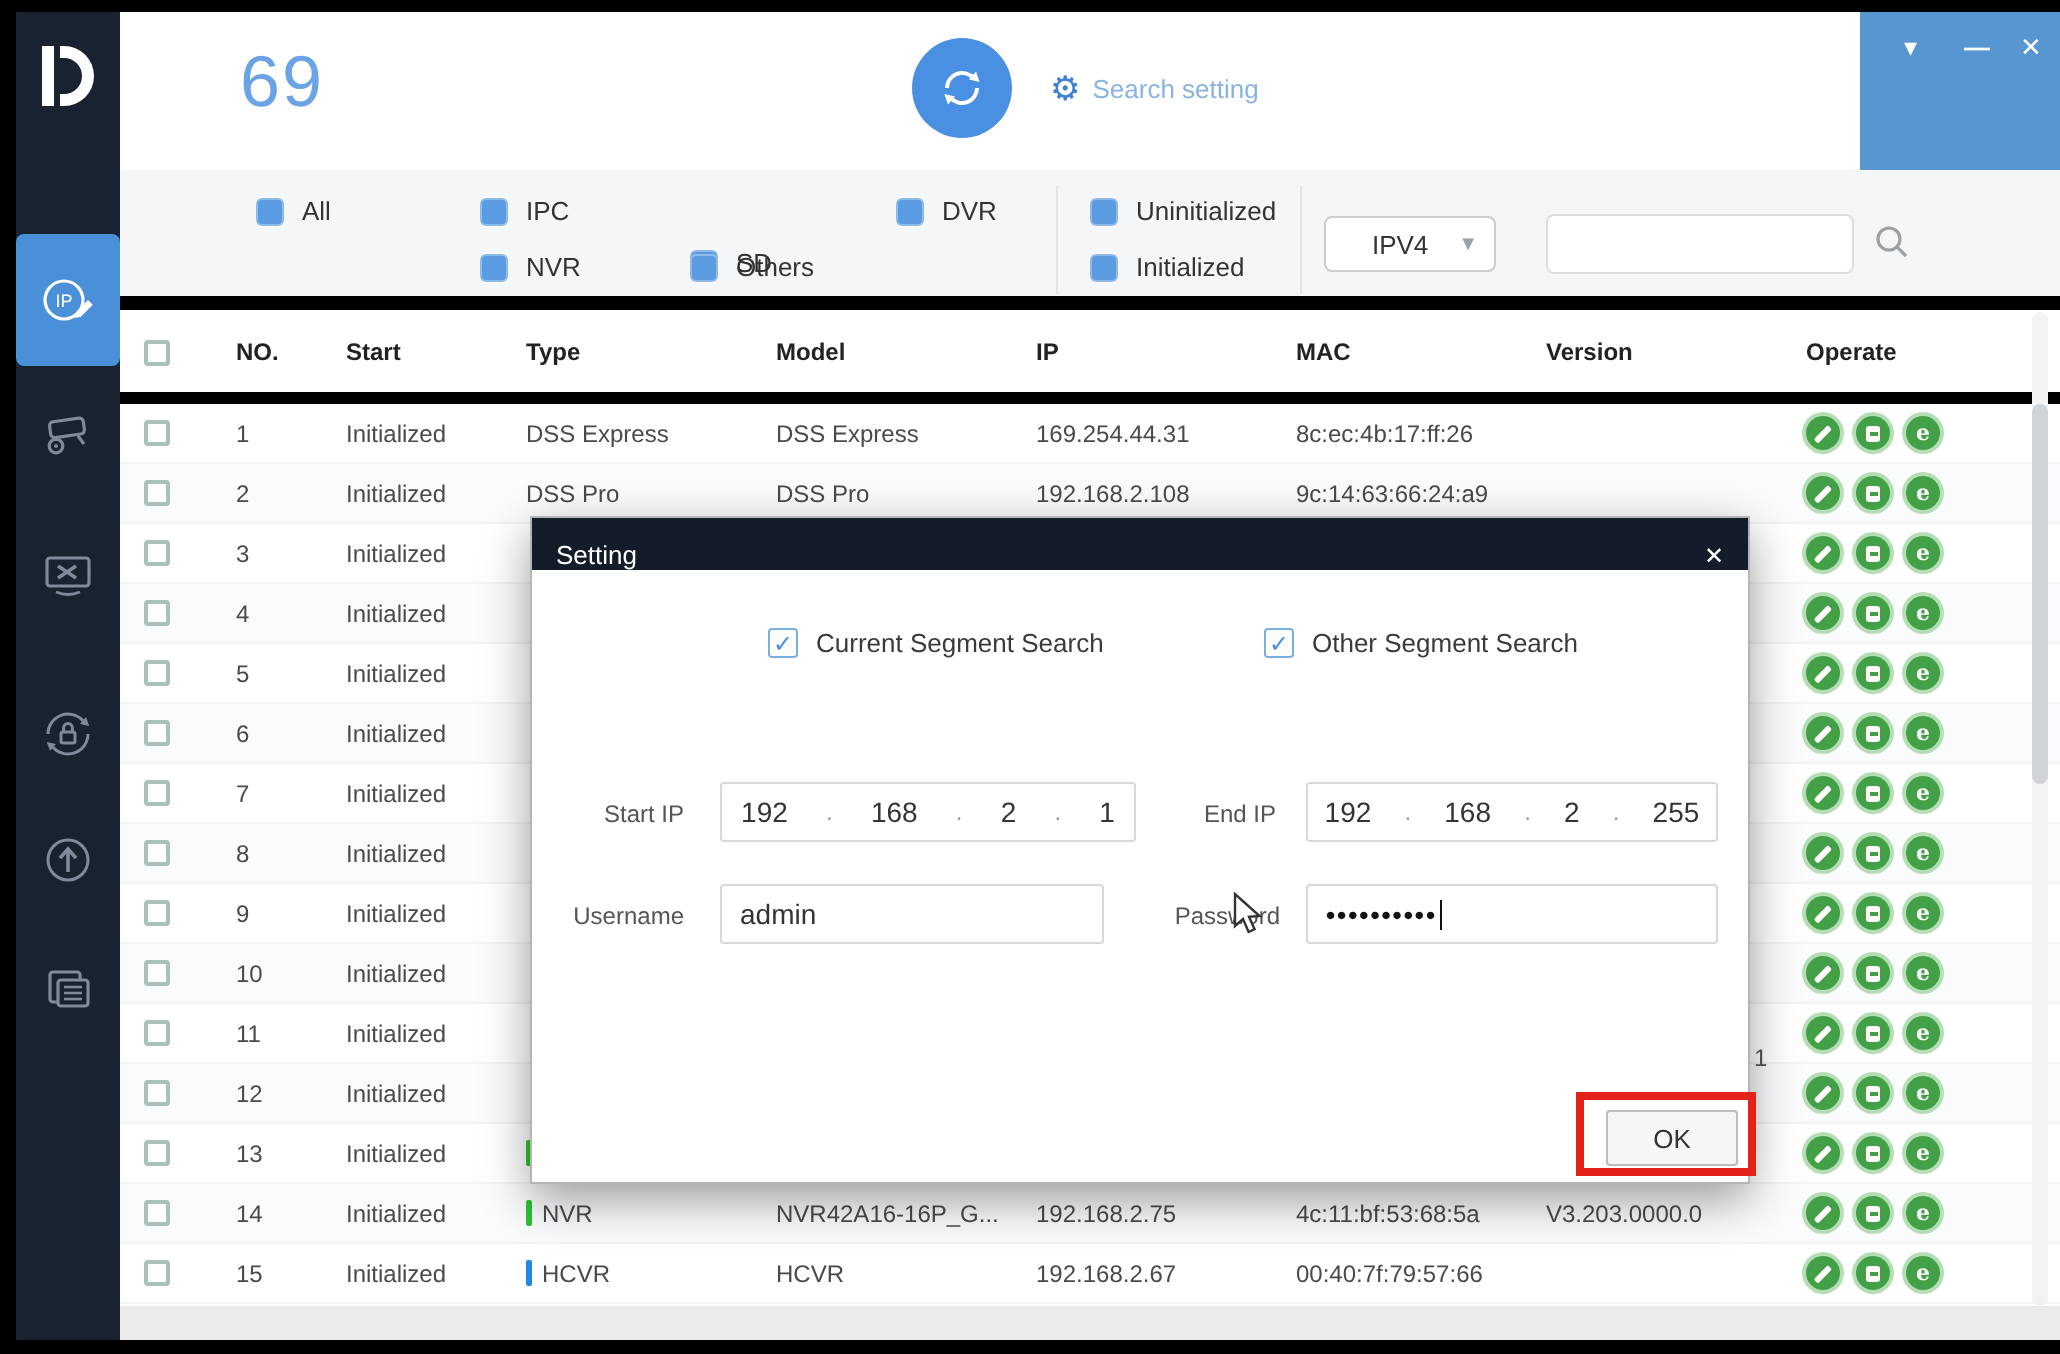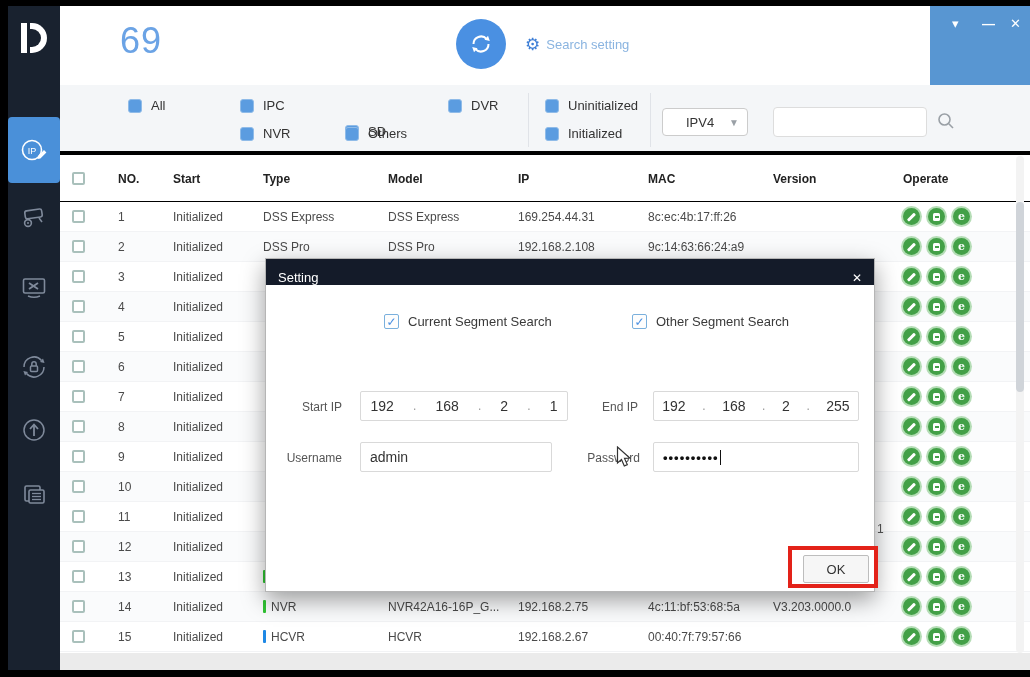--- a/index.html
+++ b/index.html
@@ -22,35 +22,35 @@
   .dev-count-label { position:absolute; left:155px; top:28px; font-size:19px; color:#2e2e2e; font-weight:600; }
   .refresh-btn { position:absolute; left:396px; top:13px; width:50px; height:50px; border-radius:50%; background:#4a90e2; display:flex; align-items:center; justify-content:center; cursor:pointer; }
   .search-setting { position:absolute; left:465px; top:30px; display:flex; align-items:center; gap:6px; cursor:pointer; }
   .gear-glyph { color:#3f7fd6; font-size:17px; line-height:1; }
   .search-setting-label { color:#8ab4e0; font-size:13px; }
   .win-box { position:absolute; left:922px; top:0; width:100px; height:79px; background:#5896d2; z-index:2; }
   .win-box span { position:absolute; top:10px; color:#fff; font-size:13px; cursor:pointer; }
   .wb-menu { left:22px; } .wb-min { left:52px; font-weight:bold; } .wb-close { left:80px; }
 
   
-  .filterbar { position:absolute; left:52px; top:79px; width:970px; height:70px; background:#f4f6f8; border-bottom:4px solid #000000; z-index:1; }
+  .filterbar { position:absolute; left:52px; top:79px; width:970px; height:70px; background:#f4f6f8; border-bottom:7px solid #000000; z-index:1; }
   .fcb { display:inline-block; width:14px; height:14px; background:#5b9ce0; border:1px solid #8fbbe8; border-radius:3px; vertical-align:middle; cursor:pointer; }
   .flabel { font-size:13px; color:#333; vertical-align:middle; }
   .fitem { position:absolute; display:flex; align-items:center; gap:9px; }
   .vdiv { position:absolute; top:8px; width:1px; height:54px; background:#e0e3e8; }
   .ipver-select { position:absolute; left:602px; top:23px; width:86px; height:28px; background:#fff; border:1px solid #ccc; border-radius:4px; display:flex; align-items:center; padding:0 8px; cursor:pointer; }
   .ipver-select .val { font-size:13px; color:#333; flex:1; text-align:center; }
   .ipver-select .chev { color:#9aa0a6; font-size:10px; }
   .search-input { position:absolute; left:713px; top:22px; width:154px; height:30px; background:#fff; border:1px solid #ddd; border-radius:4px; font-size:13px; padding:0 8px; color:#333; }
   .magnifier { position:absolute; left:877px; top:27px; cursor:pointer; }
 
   
   .table-wrap { position:absolute; left:52px; top:150px; width:970px; height:497px; background:#fff; }
   .thead, .trow { display:grid; grid-template-columns:46px 55px 90px 125px 130px 130px 125px 130px 1fr; align-items:center; padding-left:12px; }
-  .thead { height:46px; border-bottom:1px solid #000000; font-size:12px; font-weight:bold; color:#222; }
+  .thead { height:46px; border-bottom:6px solid #000000; font-size:12px; font-weight:bold; color:#222; }
   .trow { height:30px; border-bottom:1px solid #f2f3f5; font-size:12px; color:#4a4a4a; background:#fff; }
   .trow.alt { background:#fafbfc; }
   .rowcb, .hcb { width:13px; height:13px; border:2px solid #a9c0bb; border-radius:2px; background:#fff; cursor:pointer; }
   .c-type { display:flex; align-items:center; gap:5px; }
   .type-bar { width:3px; height:13px; border-radius:1px; }
   .c-operate { display:flex; gap:8px; align-items:center; }
   .op { width:17px; height:17px; border-radius:50%; background:#43a047; box-shadow:0 0 0 2px #b5ddb6; display:flex; align-items:center; justify-content:center; cursor:pointer; }
   .op-edit-bar { width:2.5px; height:10px; background:#fff; border-radius:1px; transform:rotate(45deg); }
   .op-doc { width:7px; height:8px; background:#fff; border-radius:1.5px; position:relative; }
   .op-doc::after { content:""; position:absolute; left:1.5px; top:3px; width:4px; height:2px; background:#43a047; }

